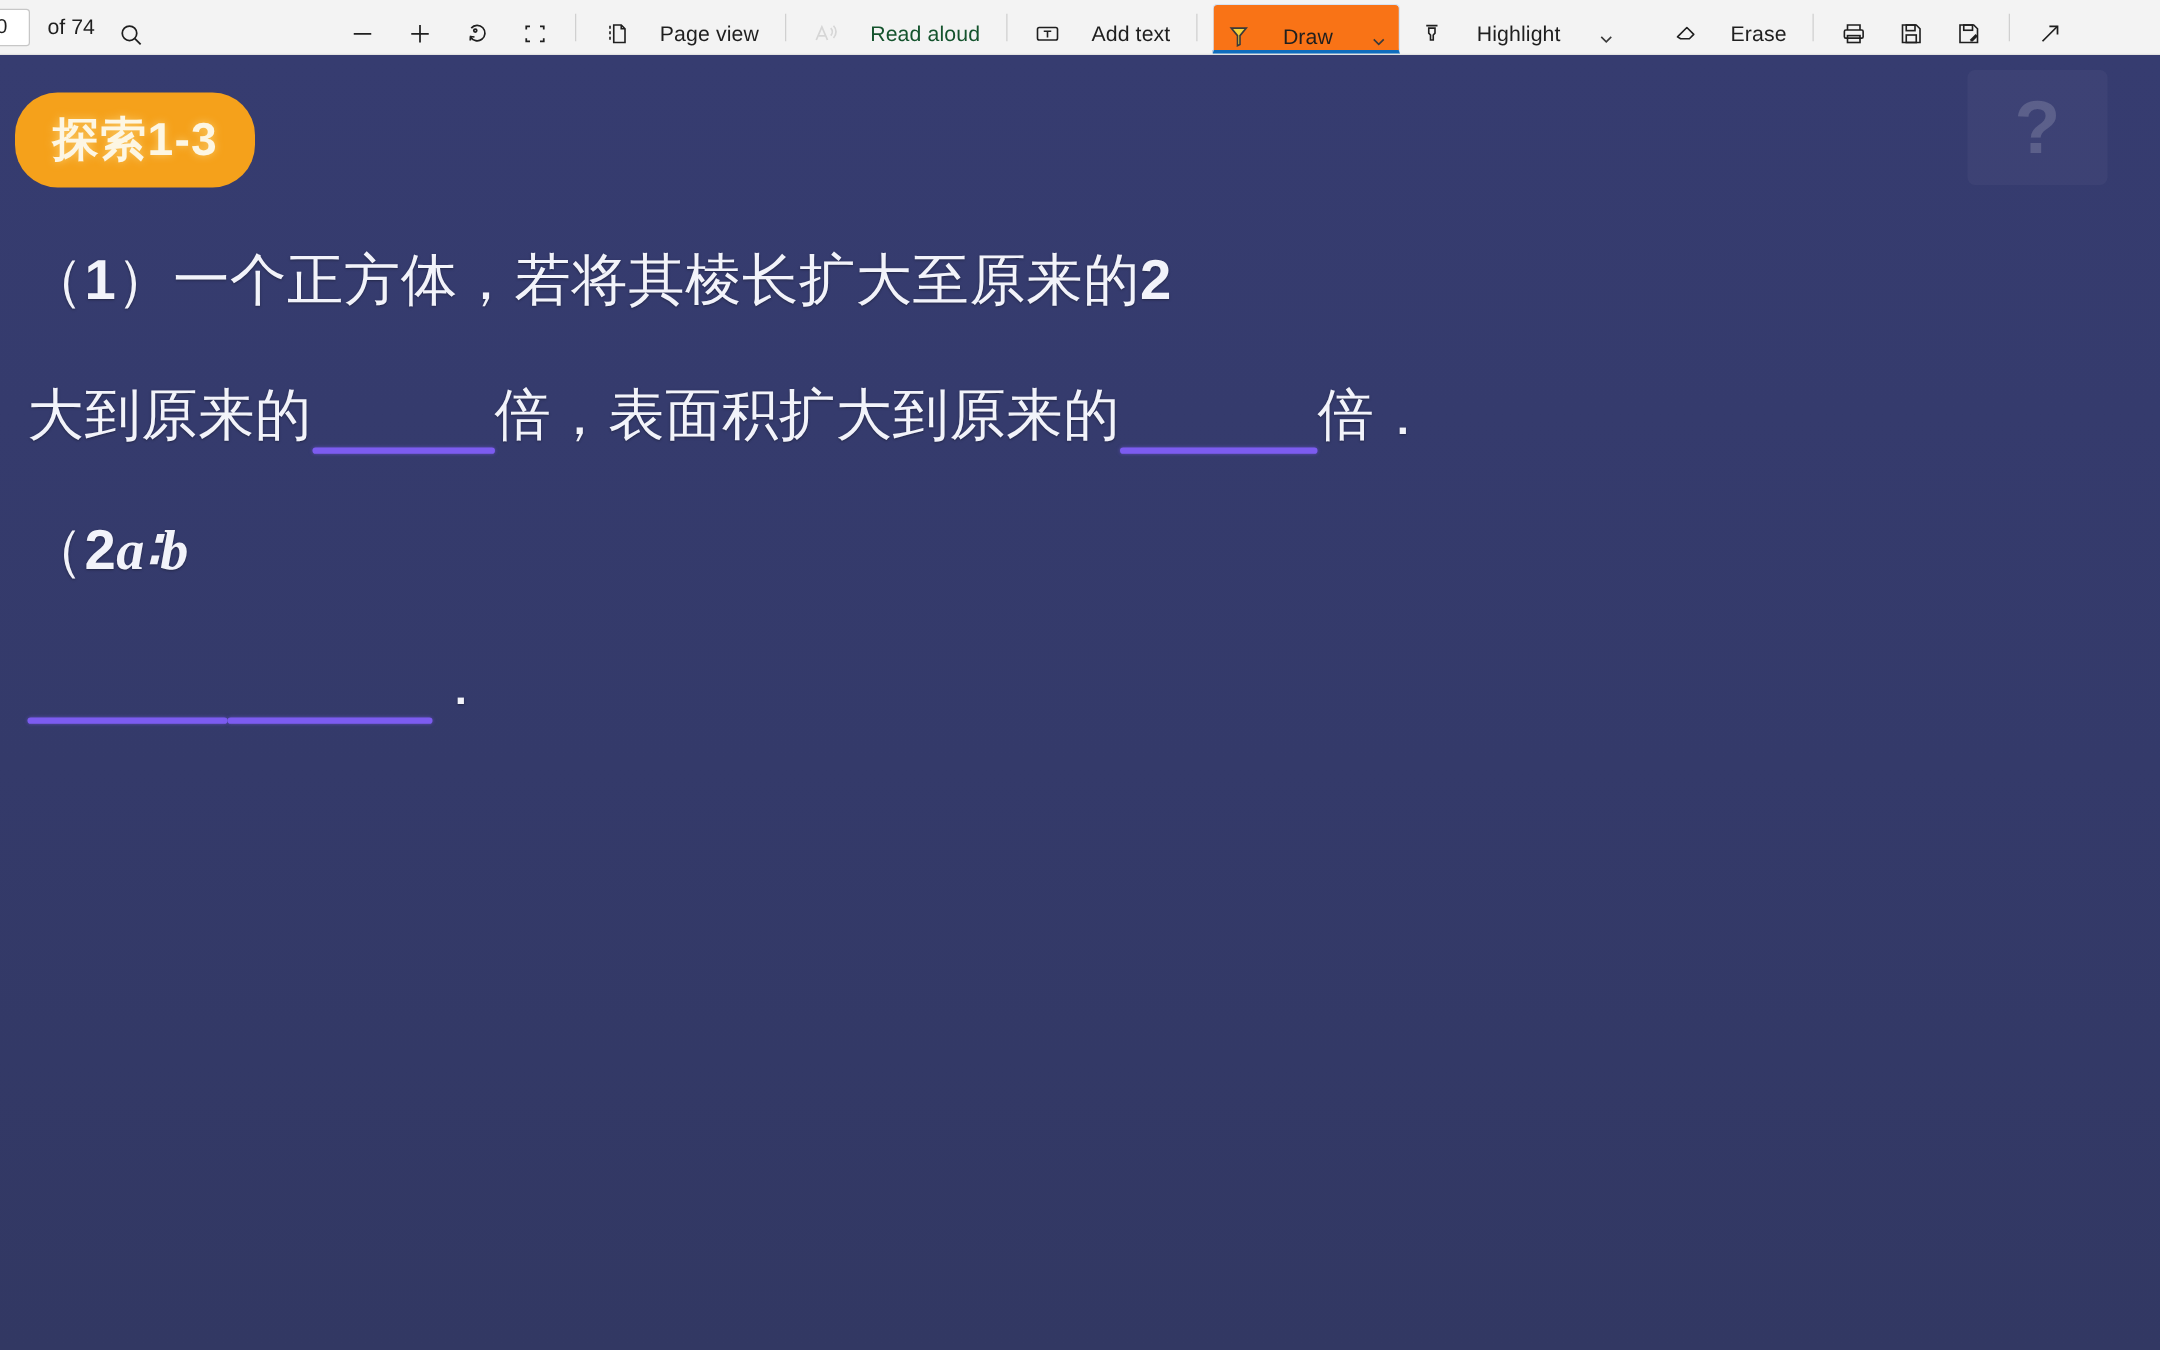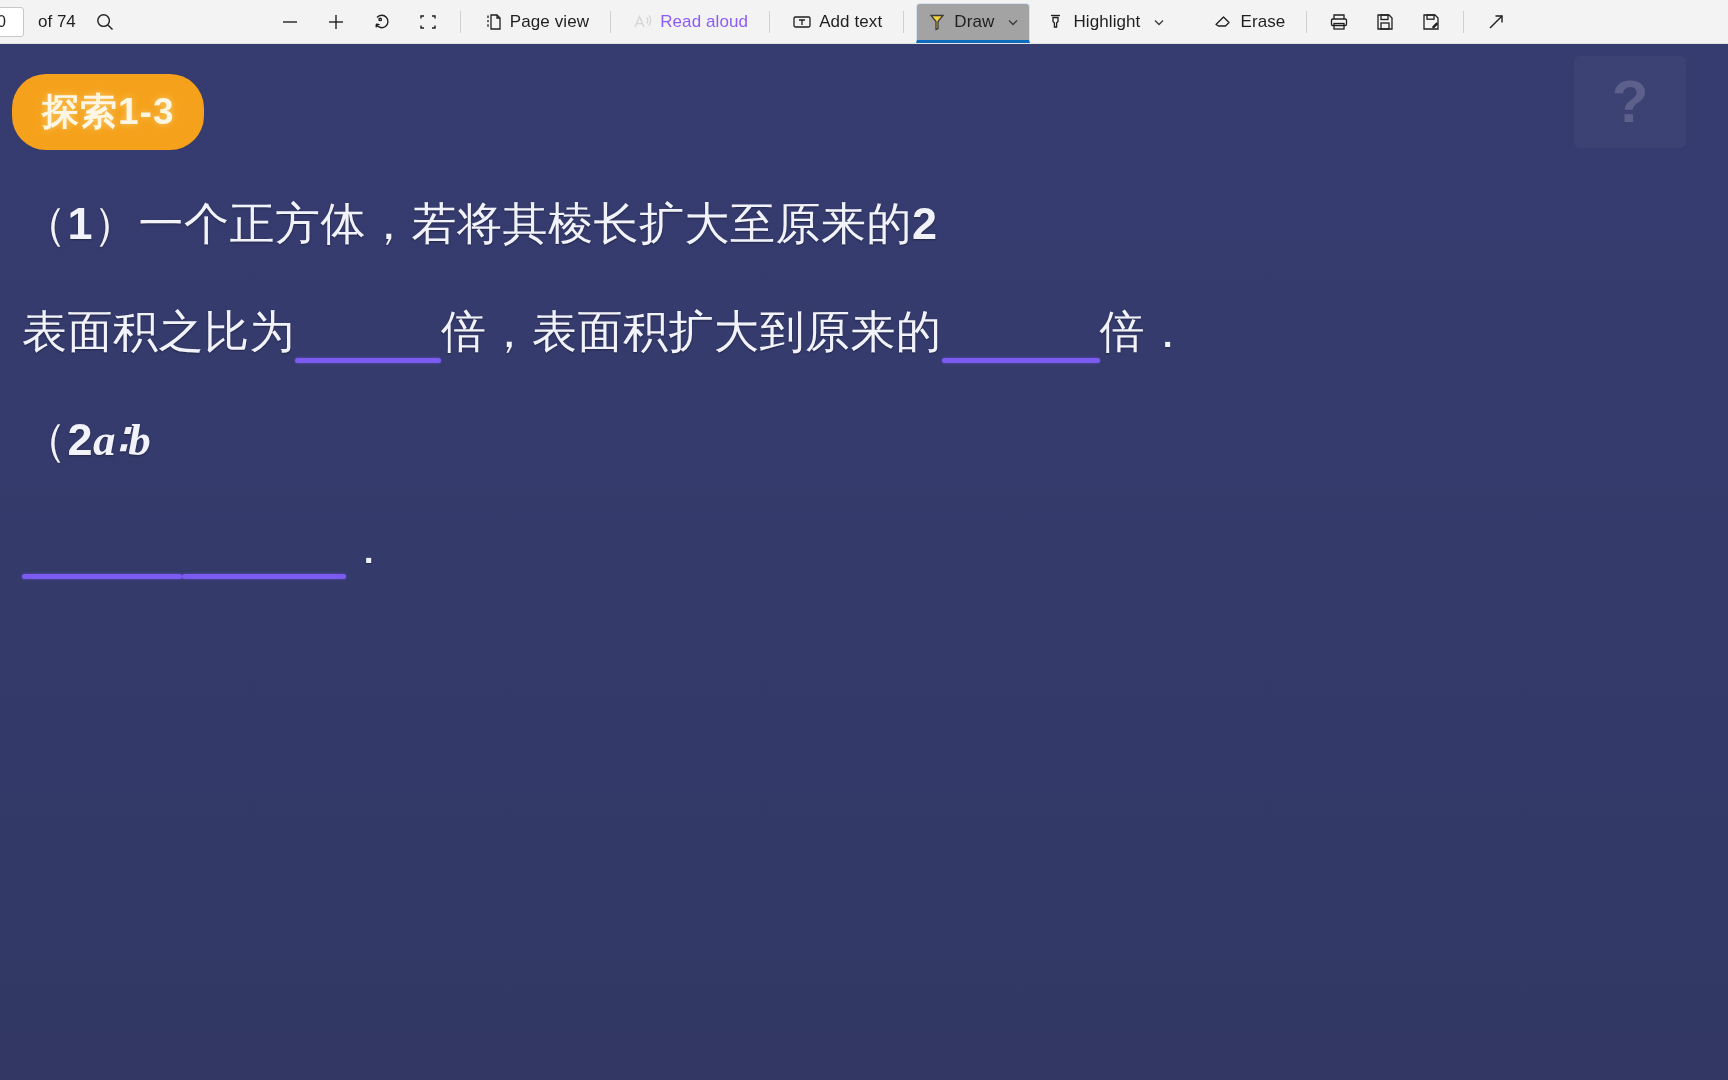--- a/index.html
+++ b/index.html
@@ -28,41 +28,41 @@
     background: #ffffff;
     border: 1px solid #c7c7c7;
     border-radius: 3px;
     display: flex; align-items: center; justify-content: center;
     font-size: 16px; color: #1f1f1f;
   }
   .of-label { margin-left: 14px; font-size: 17px; color: #1f1f1f; }
 
   .tb-btn {
     height: 32px;
-    display: flex; align-items: center;
-    gap: 6px;
+    display: flex; align-items: flex-end;
+    gap: 24px;
     padding: 0 9px;
     margin: 0 3px;
     border-radius: 4px;
     cursor: default;
   }
   .tb-btn .lbl { font-size: 17px; letter-spacing: .1px; }
   .tb-icon { display: inline-flex; align-items: center; justify-content: center; }
   .tb-icon svg { display: block; }
 
   .sep {
     width: 1px; height: 22px;
     background: #d0d0d0;
     margin: 0 9px;
   }
-  .disabled { color: #8b5cf6; }
+  .disabled { color: #14532d; }
   .disabled svg { opacity: .45; }
 
   .tb-btn.selected {
-    background: #a3a3a3;
+    background: #f97316;
     border: 1px solid #d6e3f3;
     border-bottom: 3px solid #0f6cbd;
     border-radius: 4px 4px 0 0;
     height: 40px;
     align-self: flex-end;
   }
   .caret { margin-left: 6px; }
 
   .spacer-a { width: 140px; }
   .spacer-b { width: 22px; }
@@ -337,21 +337,21 @@
     </div>
 
     <div class="body-text">
       <div class="line" id="line-0">
           <span>（</span>
           <span class="bold-num">1</span>
           <span>）一个正方体，若将其棱长扩大至原来的</span>
           <span class="bold-num">2</span>
         </div>
       <div class="line" id="line-1">
-          <span>表面积之比为</span>
+          <span>大到原来的</span>
           <span class="blank b1"></span>
           <span>倍，表面积扩大到原来的</span>
           <span class="blank b2"></span>
           <span>倍．</span>
         </div>
       <div class="line" id="line-2">
           <span>（</span>
           <span class="bold-num">2</span>
           <span class="ital">a∶b</span>
         </div>

